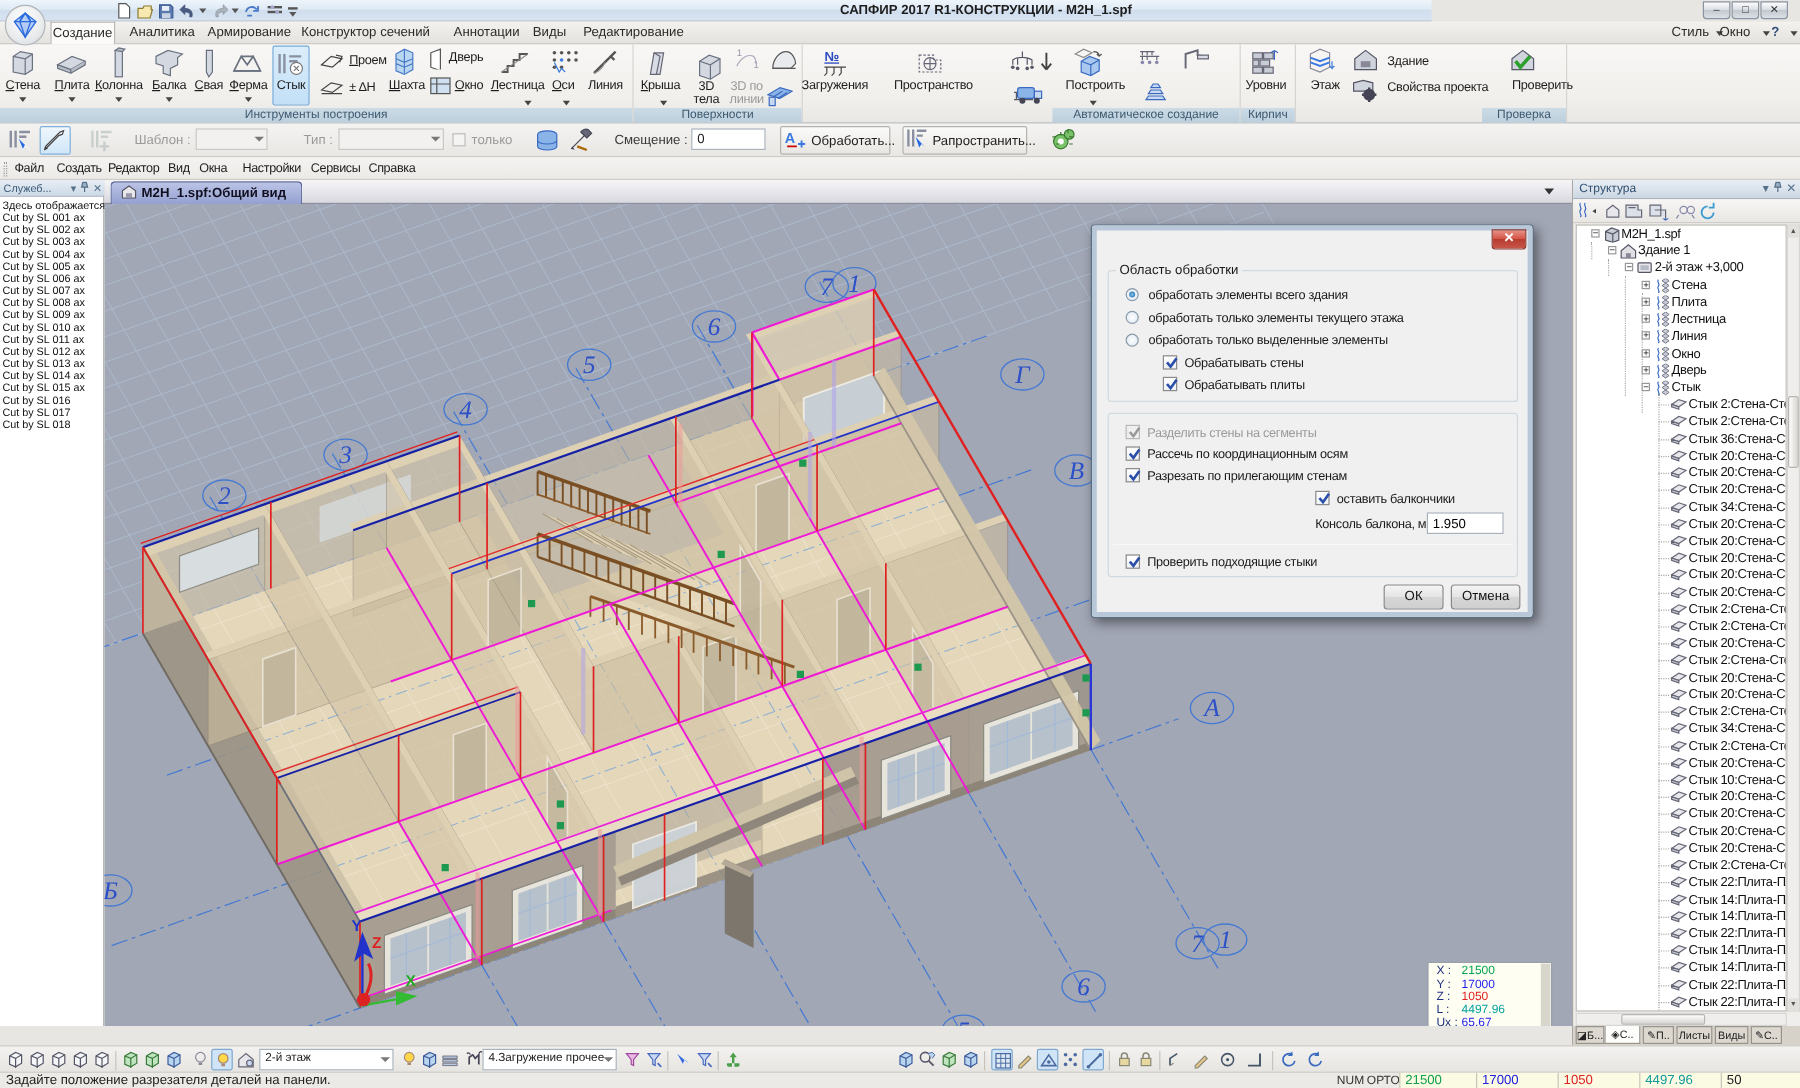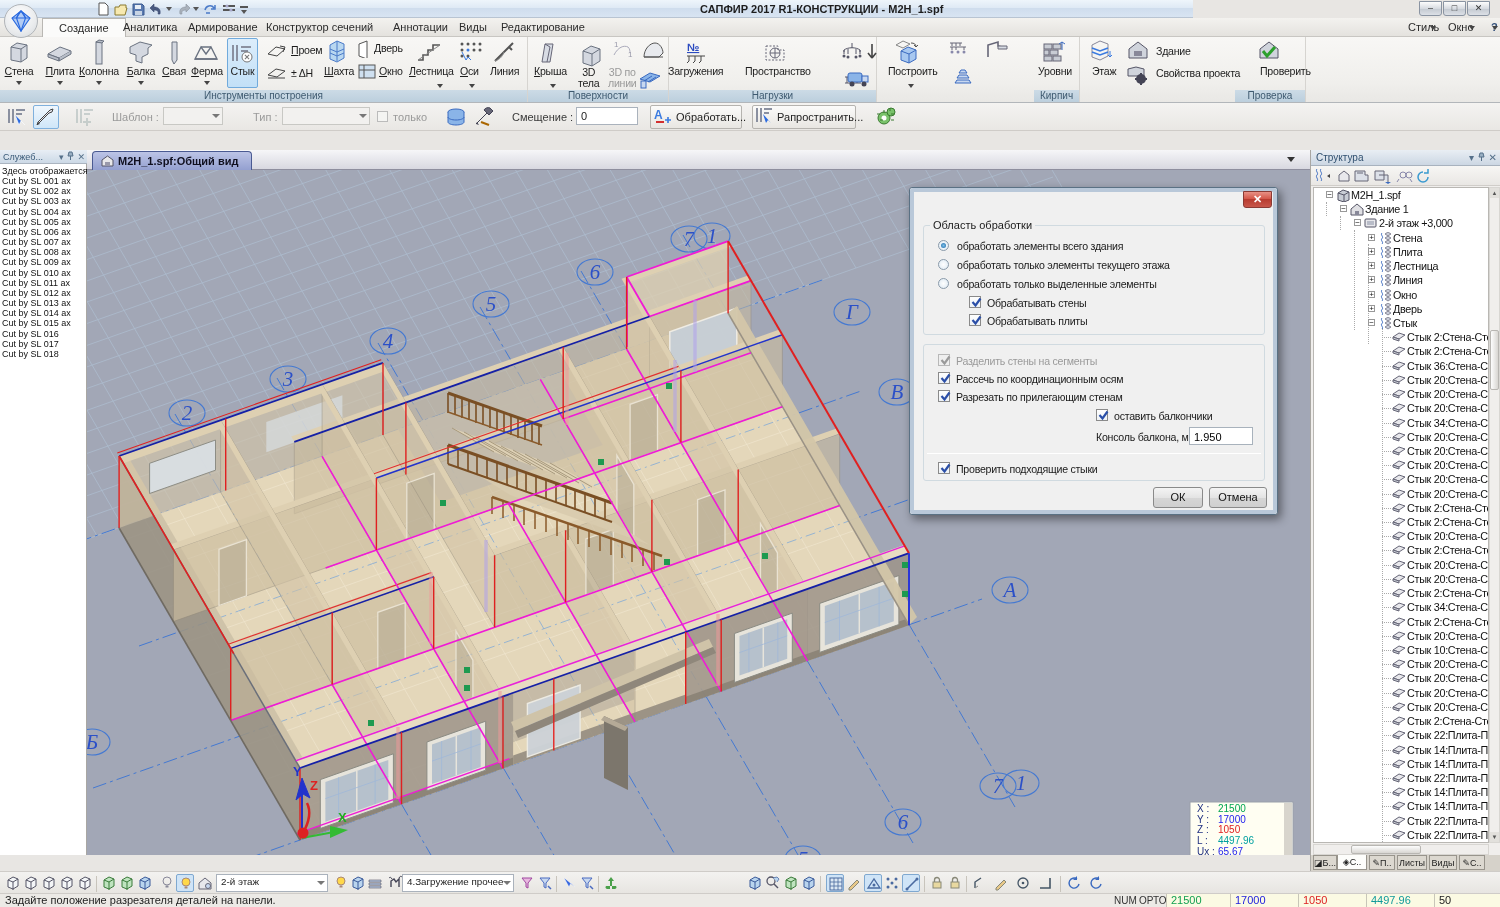--- a/index.html
+++ b/index.html
@@ -4,21 +4,21 @@
 *{margin:0;padding:0;box-sizing:border-box}
 html,body{width:1500px;height:907px;overflow:hidden;font-family:"Liberation Sans",sans-serif;background:#e8e6e3}
 #app{position:relative;width:1500px;height:907px}
 .abs{position:absolute}
 
 #title{left:0;top:0;width:1193px;height:18px;background:linear-gradient(#eef5fb,#dfeaf5 45%,#cfdded 50%,#d8e4f2);border-bottom:1px solid #b8c4d2;font-size:11px;color:#222}
 #titletext{position:absolute;left:700px;top:3px;font-weight:bold;color:#1d1d1d}
 .winbtn{position:absolute;top:1px;width:23px;height:15px;background:linear-gradient(#fdfdfd,#d7dbe1 50%,#c3c9d1 52%,#dce0e6);border:1px solid #8a94a2;border-radius:0 0 3px 3px;text-align:center;font-size:9px;line-height:13px;color:#333}
 
 #tabs{left:0;top:18px;width:1500px;height:19px;background:linear-gradient(#f3f2ef,#e4e2de);border-bottom:1px solid #c8c6c2;font-size:11px}
-.rtab{position:absolute;top:0;height:19px;line-height:19px;padding:0 16px;color:#2b2b2b}
+.rtab{position:absolute;top:0;height:19px;line-height:19px;padding:0 1px;color:#2b2b2b}
 .rtab.active{background:#fbfbfa;border:1px solid #b9b7b3;border-bottom:none;font-weight:normal}
 
 #ribbon{left:0;top:37px;width:1500px;height:66px;background:linear-gradient(#f8f7f5,#f0efec 70%,#e9e8e5);border-bottom:1px solid #b2b6ba}
 .rgroup{position:absolute;top:0;height:65px;border-right:1px solid #d6d4d0}
 .rglabel{position:absolute;bottom:0;left:0;right:0;height:12px;background:linear-gradient(#ccdbe6,#bccfdd);color:#3e5a70;font-size:10px;text-align:center;line-height:12px}
 .ricon{position:absolute;text-align:center;font-size:11px;color:#1d1d1d}
 .rlabel{position:absolute;font-size:10.6px;letter-spacing:-0.25px;color:#1d1d1d;white-space:nowrap}
 .runder{text-decoration:underline}
 .stykbtn{position:absolute;border:1px solid #70aadc;background:linear-gradient(#dcedfb,#c2e0f7);border-radius:2px}
 
@@ -134,22 +134,22 @@
 <div class="rtab" style="left:1475px;color:#33507a;font-weight:bold">?</div>
       <div class="abs" style="left:1492px;top:8px;border-left:3px solid transparent;border-right:3px solid transparent;border-top:4px solid #444"></div>
 </div>
 <div id="ribbon" class="abs">
 <div class="rgroup" style="left:528px;width:141px">
         <div class="rglabel">Поверхности</div>
       </div>
 <div class="rgroup" style="left:0px;width:528px">
         <div class="rglabel">Инструменты построения</div>
       </div>
-<div class="rgroup" style="left:669px;width:208px">
-        <div class="rglabel">Нагрузки</div>
+<div class="rgroup" style="left:877px;width:157px">
+        <div class="rglabel">Автоматическое создание</div>
       </div>
 <div class="rgroup" style="left:1034px;width:46px">
         <div class="rglabel">Кирпич</div>
       </div>
 <div class="rgroup" style="left:1235px;width:71px">
         <div class="rglabel">Проверка</div>
       </div>
 <div class="ricon" style="left:4px;top:2px;width:30px"><svg width="30" height="26" viewBox="0 0 30 26">
           <path d="M7 8l6-4 10 2v13l-6 4-10-2z" fill="#d4d8e0" stroke="#6a7280"></path>
           <path d="M7 8l10 2 6-4M17 10v13" fill="none" stroke="#6a7280"></path>
@@ -404,20 +404,31 @@
           <path d="M3 2v14M7 2v14" stroke="#8a90a0" stroke-width="2" fill="none"></path>
           <path d="M10 3h8M10 7h5" stroke="#8a90a0" stroke-width="2" fill="none"></path>
           <path d="M9 8l3 9 2-3 3 3" fill="#2a6ae0"></path>
         </svg> Рапространить...</div>
 <div class="tbtn" style="left:873px"><svg width="24" height="22" viewBox="0 0 24 22">
           <circle cx="10" cy="12" r="6" fill="#79c26a" stroke="#3a7a30"></circle>
           <circle cx="10" cy="12" r="2.5" fill="#fff"></circle>
           <circle cx="17" cy="6" r="4" fill="#79c26a" stroke="#3a7a30"></circle>
           <path d="M10 4v3m6-5v3m-13 3h3m11 0h3m-14 6h3m8 0h3" stroke="#3a7a30"></path>
         </svg></div>
+</div>
+<div id="menu" class="abs">
+<div class="abs" style="left:3px;top:4px;width:3px;height:12px;border-left:1px dotted #999;border-right:1px dotted #999"></div>
+<div class="mi" style="left:12px">Файл</div>
+<div class="mi" style="left:47px">Создать</div>
+<div class="mi" style="left:90px">Редактор</div>
+<div class="mi" style="left:140px">Вид</div>
+<div class="mi" style="left:166px">Окна</div>
+<div class="mi" style="left:202px">Настройки</div>
+<div class="mi" style="left:259px">Сервисы</div>
+<div class="mi" style="left:307px">Справка</div>
 </div>
 <div id="lpanel" class="abs">
 <div id="lphead">Служеб... <span style="float:right;margin-right:2px;color:#55708a">▾ <svg width="9" height="10" viewBox="0 0 9 10" style="vertical-align:-1px">
             <path d="M3 1h3l1 4H2zM4.5 5v4" stroke="#55708a" fill="#9ab0c4" stroke-width="1"></path>
           </svg> ✕</span></div>
 <div id="lplist">Здесь отображается<br>Cut by SL 001 ах<br>Cut by SL 002 ах<br>Cut by SL 003 ах<br>Cut by SL 004 ах<br>Cut by SL 005 ах<br>Cut by SL 006 ах<br>Cut by SL 007 ах<br>Cut by SL 008 ах<br>Cut by SL 009 ах<br>Cut by SL 010 ах<br>Cut by SL 011 ах<br>Cut by SL 012 ах<br>Cut by SL 013 ах<br>Cut by SL 014 ах<br>Cut by SL 015 ах<br>Cut by SL 016<br>Cut by SL 017<br>Cut by SL 018</div>
 </div>
 <div id="dtabbar" class="abs">
 <div id="dtab"><svg width="13" height="12" viewBox="0 0 13 12" style="vertical-align:-2px;margin:0 4px 0 8px">
           <path d="M1 5l5.5-4L12 5v6H1z" fill="#e8e8ea" stroke="#556"></path>

